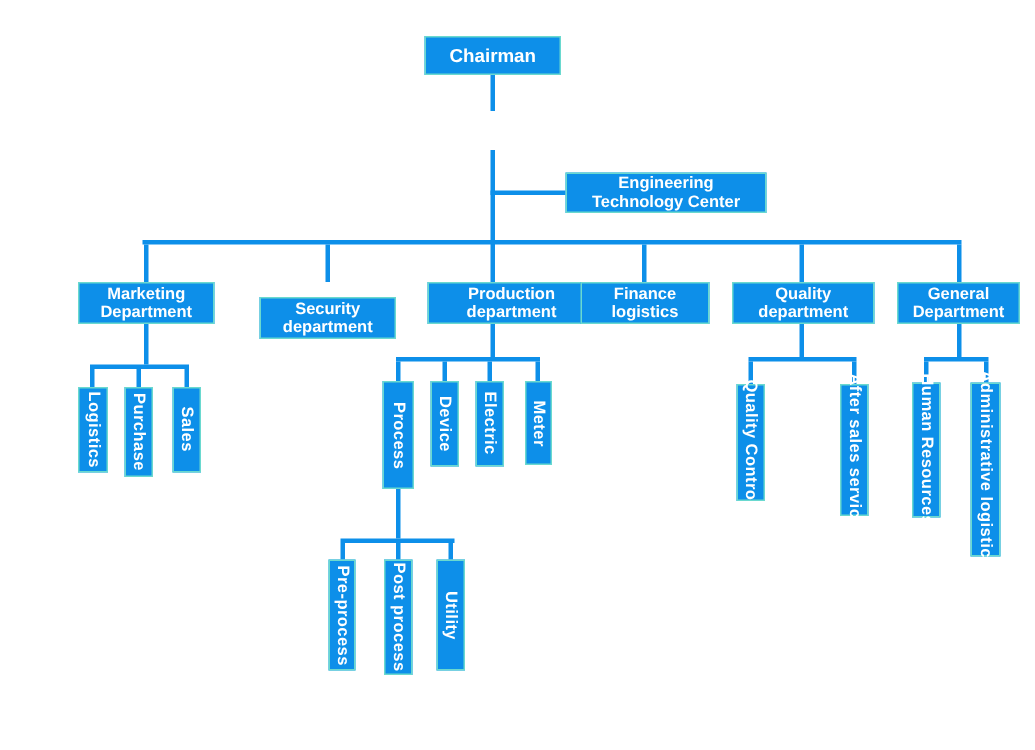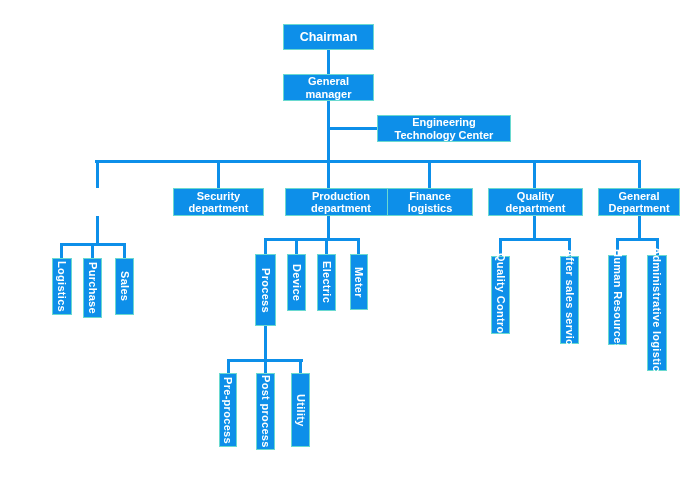--- a/index.html
+++ b/index.html
@@ -66,27 +66,27 @@
   <div class="line" style="left:568px;top:241px;width:3px;height:15px"></div>
 
   <div class="line" style="left:638px;top:216px;width:3px;height:22px"></div>
   <div class="line" style="left:616px;top:238px;width:43px;height:3px"></div>
   <div class="line" style="left:616px;top:241px;width:3px;height:14px"></div>
   <div class="line" style="left:656px;top:241px;width:3px;height:14px"></div>
 
   <div class="node h big" style="left:283px;top:24px;width:91px;height:26px">
     <span class="lbl">Chairman</span>
   </div>
-  <div class="node h" style="left:283px;top:74px;width:91px;height:27px">
-    <span class="lbl narrow">General manager</span>
-  </div>
   <div class="node h" style="left:377px;top:115px;width:134px;height:27px">
     <span class="lbl mid">Engineering Technology Center</span>
   </div>
-  <div class="node h" style="left:173px;top:188px;width:91px;height:28px">
+  <div class="node h" style="left:52px;top:188px;width:91px;height:28px">
+    <span class="lbl">Marketing Department</span>
+  </div>
+  <div class="node h" style="left:173px;top:198px;width:91px;height:28px">
     <span class="lbl">Security department</span>
   </div>
   <div class="node h" style="left:285px;top:188px;width:112px;height:28px">
     <span class="lbl">Production department</span>
   </div>
   <div class="node h" style="left:387px;top:188px;width:86px;height:28px">
     <span class="lbl">Finance logistics</span>
   </div>
   <div class="node h" style="left:488px;top:188px;width:95px;height:28px">
     <span class="lbl">Quality department</span>

